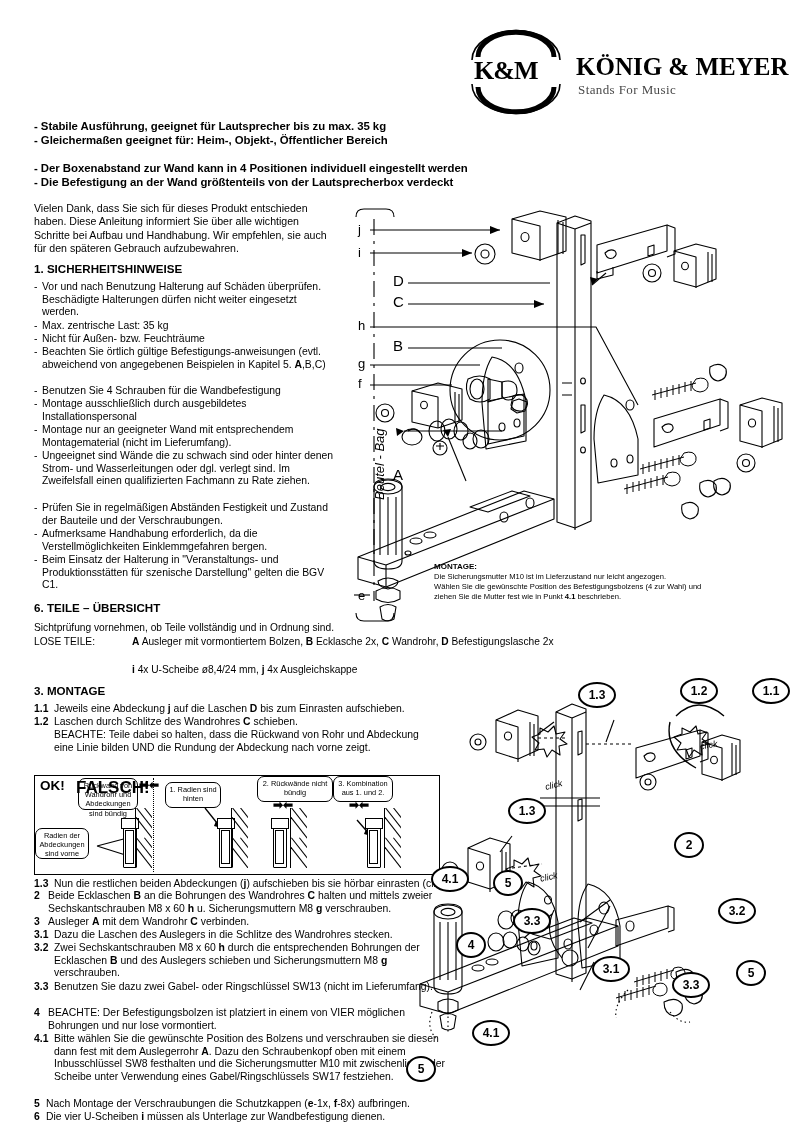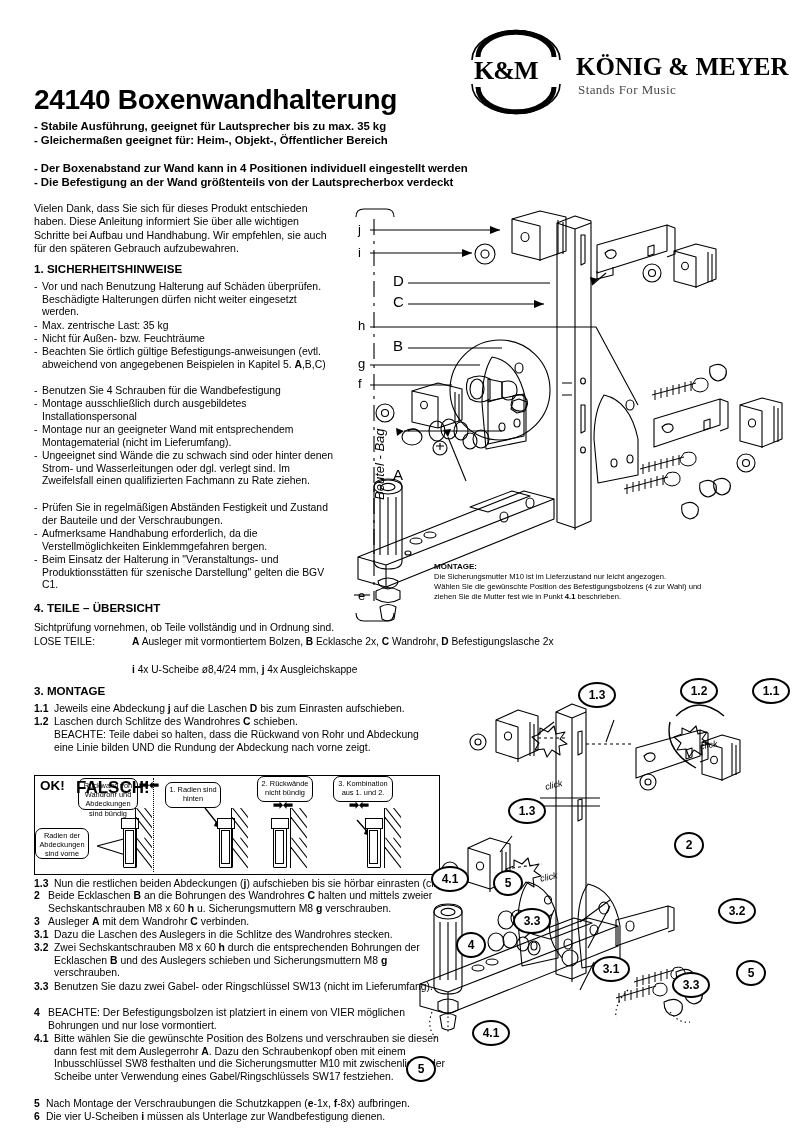--- a/index.html
+++ b/index.html
@@ -75,21 +75,20 @@
       <path d="M 10 9 A 26 17 0 0 1 86 9" fill="none" stroke="#000" stroke-width="5"></path>
       <path d="M 10 39 A 26 17 0 0 0 86 39" fill="none" stroke="#000" stroke-width="5"></path>
       <path d="M 4 12 A 30 20 0 0 1 92 12" fill="none" stroke="#000" stroke-width="1.6"></path>
       <path d="M 4 36 A 30 20 0 0 0 92 36" fill="none" stroke="#000" stroke-width="1.6"></path>
     </svg>
     <div id="logo-km">K&amp;M</div>
     <div id="logo-words">KÖNIG &amp; MEYER</div>
     <div id="logo-tag">Stands For Music</div>
   </div>
 
-  <div class="abs" id="page-title">24140 Boxenwandhalterung</div>
 
   <div class="abs feat" style="top:120px">- Stabile Ausführung, geeignet für Lautsprecher bis zu max. 35 kg</div>
   <div class="abs feat" style="top:134px">- Gleichermaßen geeignet für: Heim-, Objekt-, Öffentlicher Bereich</div>
   <div class="abs feat" style="top:162px">- Der Boxenabstand zur Wand kann in 4 Positionen individuell eingestellt werden</div>
   <div class="abs feat" style="top:176px">- Die Befestigung an der Wand größtenteils von der Lautsprecherbox verdeckt</div>
 
   <div class="abs intro" style="top:202px">Vielen Dank, dass Sie sich für dieses Produkt entschieden haben. Diese Anleitung informiert Sie über alle wichtigen Schritte bei Aufbau und Handhabung. Wir empfehlen, sie auch für den späteren Gebrauch aufzubewahren.</div>
 
   <div class="abs sec-h" style="top:262px">1. SICHERHEITSHINWEISE</div>
 
@@ -131,21 +130,21 @@
     </div>
   <div class="abs li" style="top:528px">
       <span class="mk">-</span>
       <span class="tx">Aufmerksame Handhabung erforderlich, da die Verstellmöglichkeiten Einklemmgefahren bergen.</span>
     </div>
   <div class="abs li" style="top:554px">
       <span class="mk">-</span>
       <span class="tx">Beim Einsatz der Halterung in "Veranstaltungs- und Produktionsstätten für szenische Darstellung" gelten die BGV C1.</span>
     </div>
 
-  <div class="abs sec-h" style="top:601px">4. TEILE – ÜBERSICHT</div>
+  <div class="abs sec-h" style="top:601px">6. TEILE – ÜBERSICHT</div>
   <div class="abs plist" style="top:621px;width:740px">Sichtprüfung vornehmen, ob Teile vollständig und in Ordnung sind.</div>
   <div class="abs plist" style="top:635px;width:740px">
     <span class="lab">LOSE TEILE:</span><span class="val"><b class="inl">A</b> Ausleger mit vormontiertem Bolzen, <b class="inl">B</b> Ecklasche 2x, <b class="inl">C</b> Wandrohr, <b class="inl">D</b> Befestigungslasche 2x</span>
   </div>
   <div class="abs plist" style="top:663px;width:740px">
     <span class="cont"></span><span class="val"><b class="inl">i</b> 4x U-Scheibe ø8,4/24 mm, <b class="inl">j</b> 4x Ausgleichskappe</span>
   </div>
 
   <div class="abs sec-h" style="top:684px">3. MONTAGE</div>
 
@@ -197,21 +196,21 @@
     <div class="wall" style="left:197px;top:32px;width:16px;height:60px">
       <i style="left:-8px;top:0"></i>
         <i style="left:0px;top:0"></i>
         <i style="left:8px;top:0"></i>
       <i style="left:-8px;top:30px"></i>
         <i style="left:0px;top:30px"></i>
         <i style="left:8px;top:30px"></i>
     </div>
     <div class="abs" style="left:196px;top:32px;width:1.4px;height:60px;background:#000"></div>
 
-    <div class="bub" style="left:222px;top:0px;width:56px;height:26px">2. Rückwände nicht bündig</div>
+    <div class="bub" style="left:222px;top:0px;width:76px;height:26px">2. Rückwände nicht bündig</div>
     <div class="arrw" style="left:238px;top:24px">➡⬅</div>
     <div class="tube" style="left:238px;top:50px;width:12px;height:40px;border-radius:1px"></div>
     <div class="capinner" style="left:240px;top:54px;width:7px;height:32px;border-width:1.6px"></div>
     <div class="tube" style="left:236px;top:42px;width:16px;height:9px"></div>
     <div class="wall" style="left:256px;top:32px;width:16px;height:60px">
       <i style="left:-8px;top:0"></i>
         <i style="left:0px;top:0"></i>
         <i style="left:8px;top:0"></i>
       <i style="left:-8px;top:30px"></i>
         <i style="left:0px;top:30px"></i>

